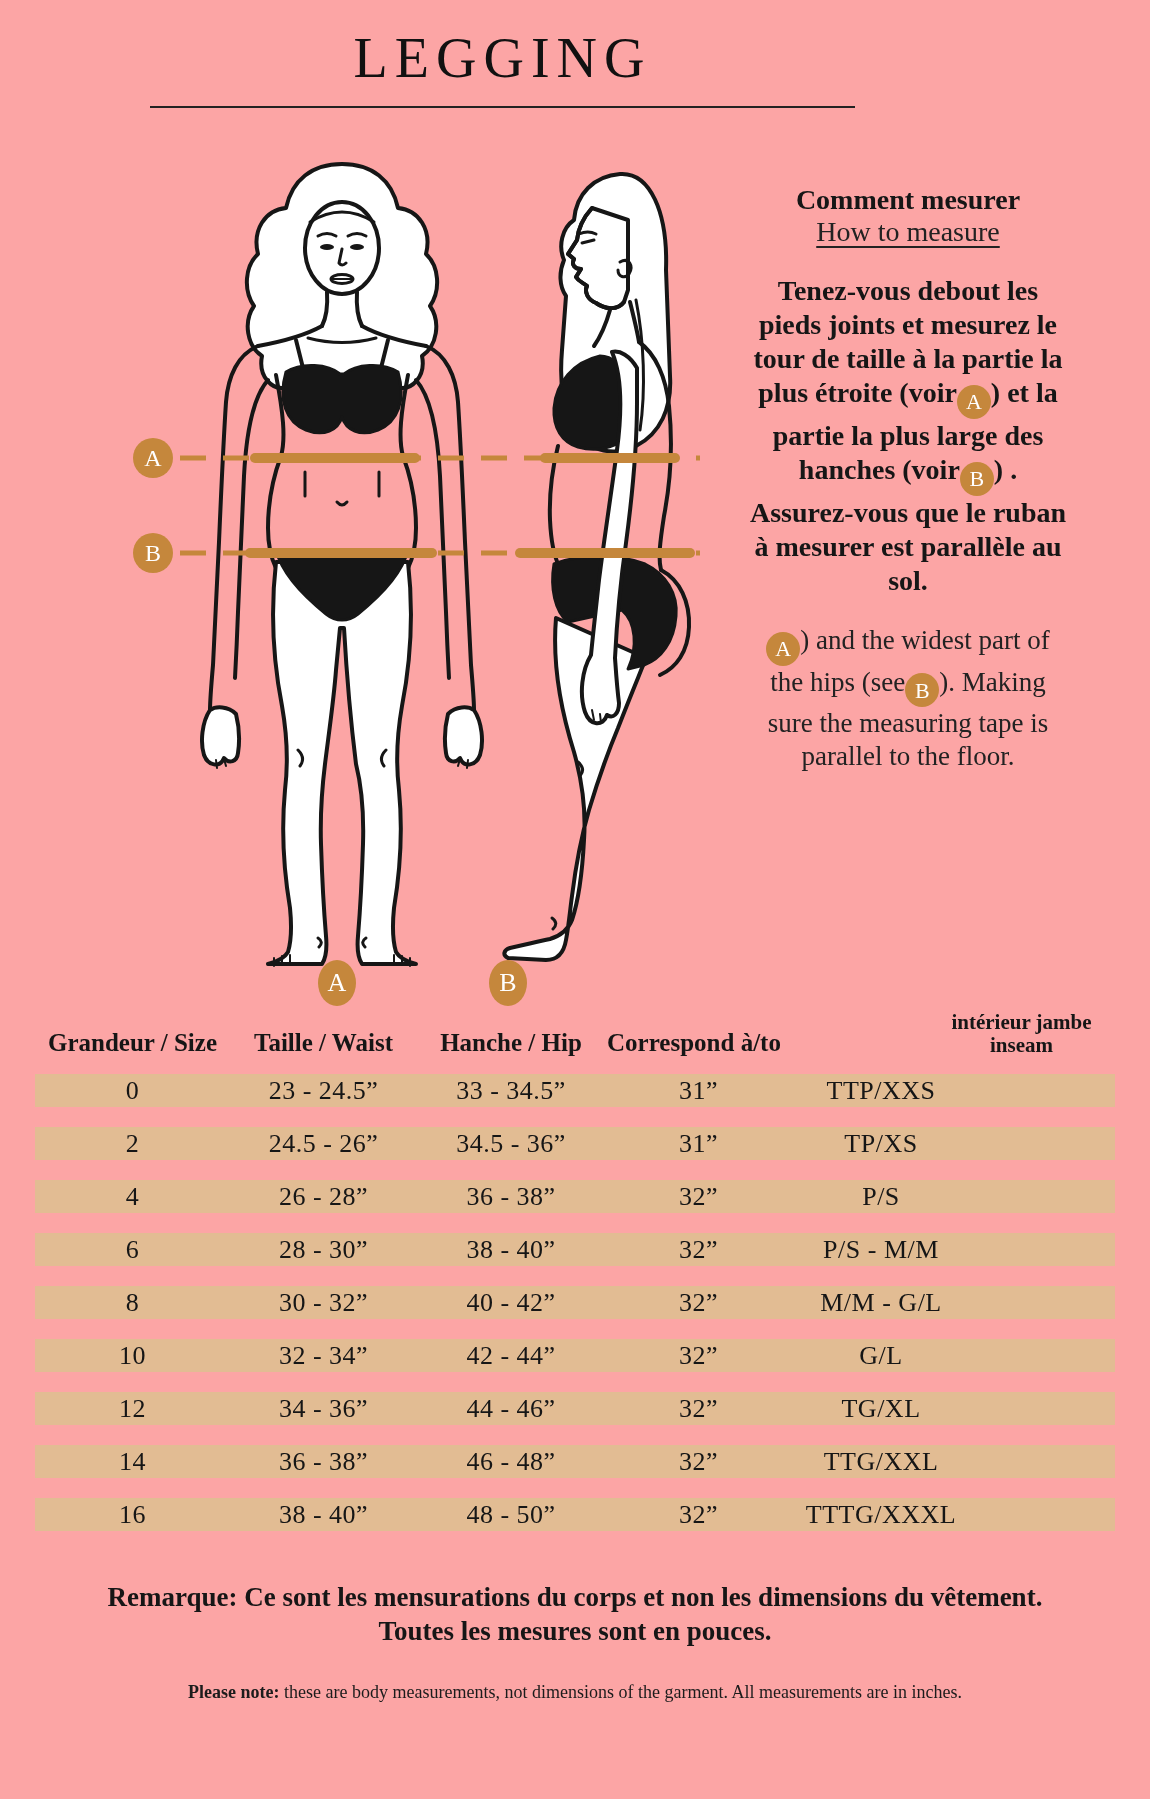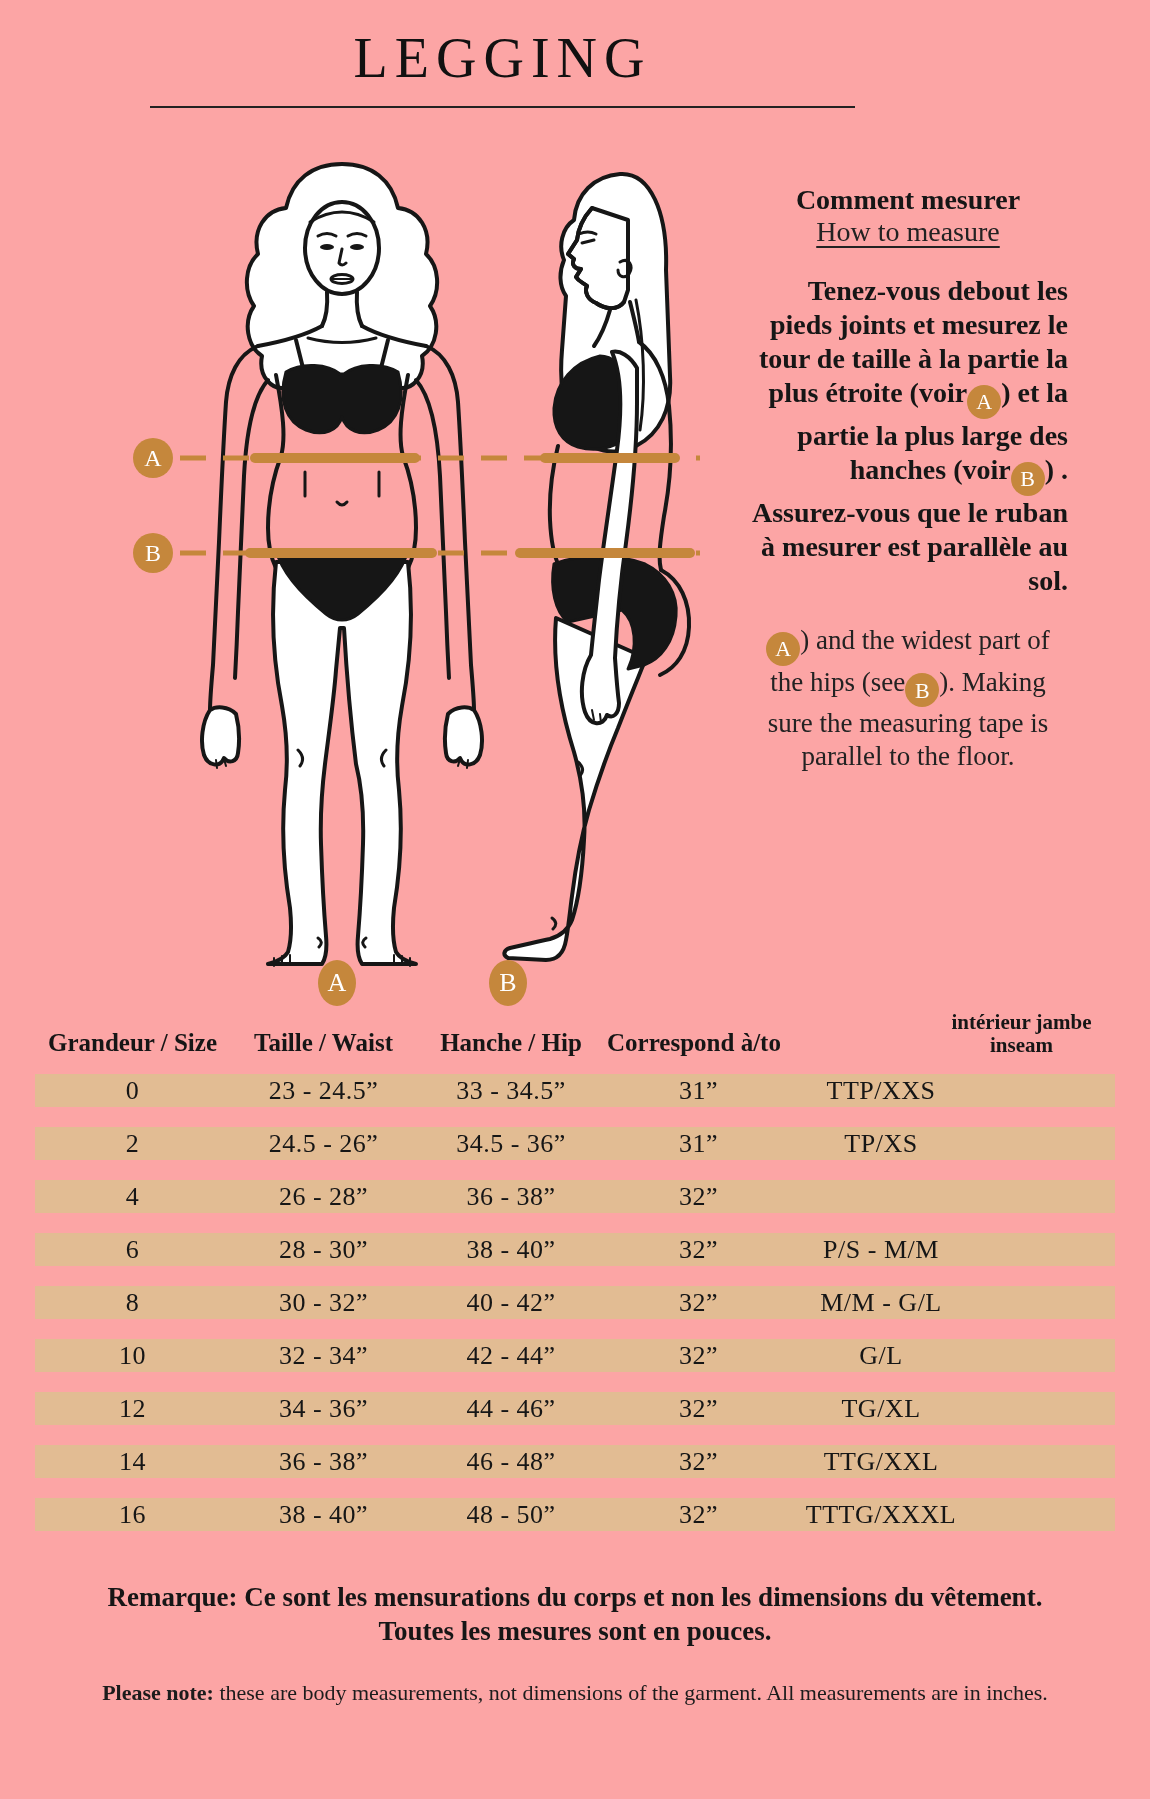--- a/index.html
+++ b/index.html
@@ -17,21 +17,21 @@
                  background:#c5873c;color:#fff;display:flex;align-items:center;justify-content:center;
                  font-size:24px;font-weight:400;}
   .marker-a{left:133px;top:438px;}
   .marker-b{left:133px;top:533px;}
 
   
   .howto{position:absolute;left:748px;top:183px;width:320px;text-align:center;}
   .howto .h-fr{font-size:28px;font-weight:700;line-height:33px;}
   .howto .h-en{font-size:28px;font-weight:400;line-height:32px;text-decoration:underline;
                text-underline-offset:5px;color:#222;}
-  .howto .p-fr{margin-top:26px;font-size:28px;font-weight:700;line-height:34px;text-align:right;}
+  .howto .p-fr{margin-top:26px;font-size:28px;font-weight:700;line-height:34px;}
   .howto .p-en{margin-top:26px;font-size:27px;font-weight:400;line-height:33px;color:#222;}
   .badge-inline{display:inline-flex;width:34px;height:34px;border-radius:50%;background:#c5873c;
                 color:#fff;align-items:center;justify-content:center;font-size:22px;font-weight:400;
                 vertical-align:-7px;}
 
   
   .tbadge{position:absolute;width:38px;height:46px;border-radius:50%;background:#c5873c;color:#fff;
           display:flex;align-items:center;justify-content:center;font-size:26px;font-weight:400;top:960px;}
   .tbadge.a{left:318px;}
   .tbadge.b{left:489px;}
@@ -42,21 +42,21 @@
   .tc{display:flex;flex-direction:column;align-items:center;justify-content:center;text-align:center;
       font-size:26px;white-space:nowrap;}
   .trow .tc{font-weight:400;letter-spacing:0.5px;}
   .c1{width:195px;} .c2{width:187px;} .c3{width:188px;} .c4{width:187px;}
   .c5{width:323px;box-sizing:border-box;padding-right:145px;}
 
   
   .note-fr{position:absolute;left:95px;top:1580px;width:960px;text-align:center;
            font-size:27px;font-weight:700;line-height:34px;}
   .note-en{position:absolute;left:60px;top:1676px;width:1030px;text-align:center;
-           font-size:22px;font-weight:400;line-height:33px;color:#1c1c1c;}
+           font-size:18px;font-weight:400;line-height:33px;color:#1c1c1c;}
   .note-en b{font-weight:700;}
 
   svg .ln{fill:none;stroke:#161616;stroke-width:4;stroke-linecap:round;stroke-linejoin:round;}
   svg .ln3{fill:none;stroke:#161616;stroke-width:3;stroke-linecap:round;stroke-linejoin:round;}
   svg .ln2{fill:none;stroke:#161616;stroke-width:2;stroke-linecap:round;}
   svg .wh{fill:#ffffff;stroke:#161616;stroke-width:4;stroke-linecap:round;stroke-linejoin:round;}
   svg .bk{fill:#161616;stroke:#161616;stroke-width:3;stroke-linejoin:round;}
 </style>
 </head>
 <body>
@@ -211,20 +211,21 @@
     <div class="tc c2">24.5 - 26”</div>
     <div class="tc c3">34.5 - 36”</div>
     <div class="tc c4">31”</div>
     <div class="tc c5">TP/XS</div>
   </div>
   <div class="trow" style="top:1180px">
     <div class="tc c1">4</div>
     <div class="tc c2">26 - 28”</div>
     <div class="tc c3">36 - 38”</div>
     <div class="tc c4">32”</div>
+    <div class="tc c5">P/S</div>
   </div>
   <div class="trow" style="top:1233px">
     <div class="tc c1">6</div>
     <div class="tc c2">28 - 30”</div>
     <div class="tc c3">38 - 40”</div>
     <div class="tc c4">32”</div>
     <div class="tc c5">P/S - M/M</div>
   </div>
   <div class="trow" style="top:1286px">
     <div class="tc c1">8</div>

